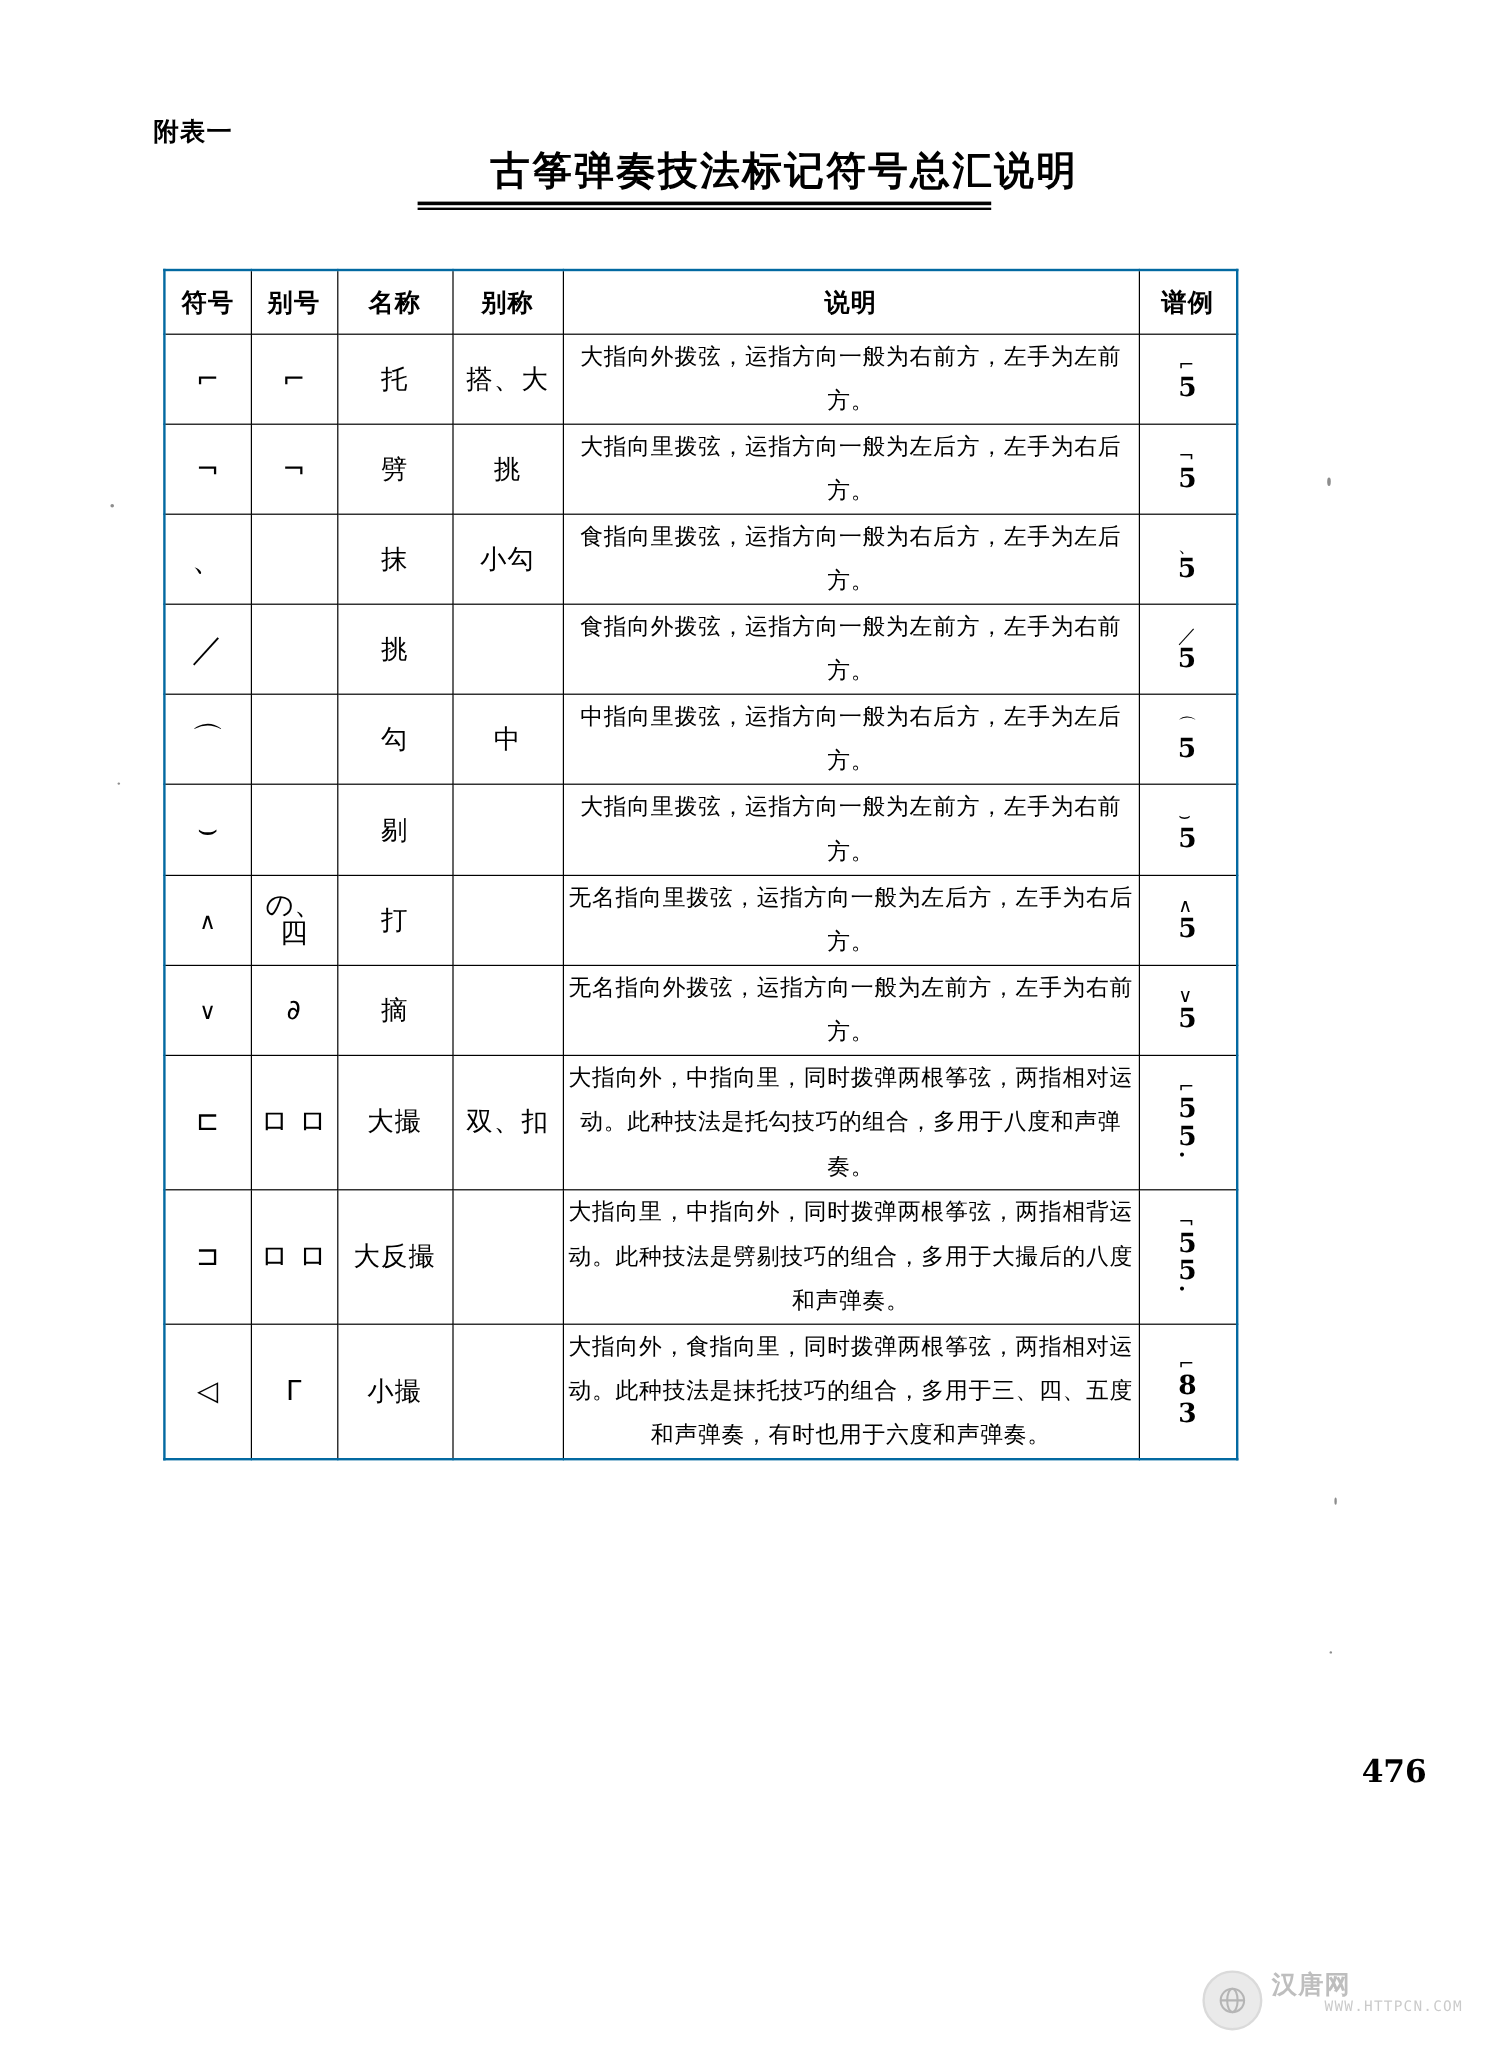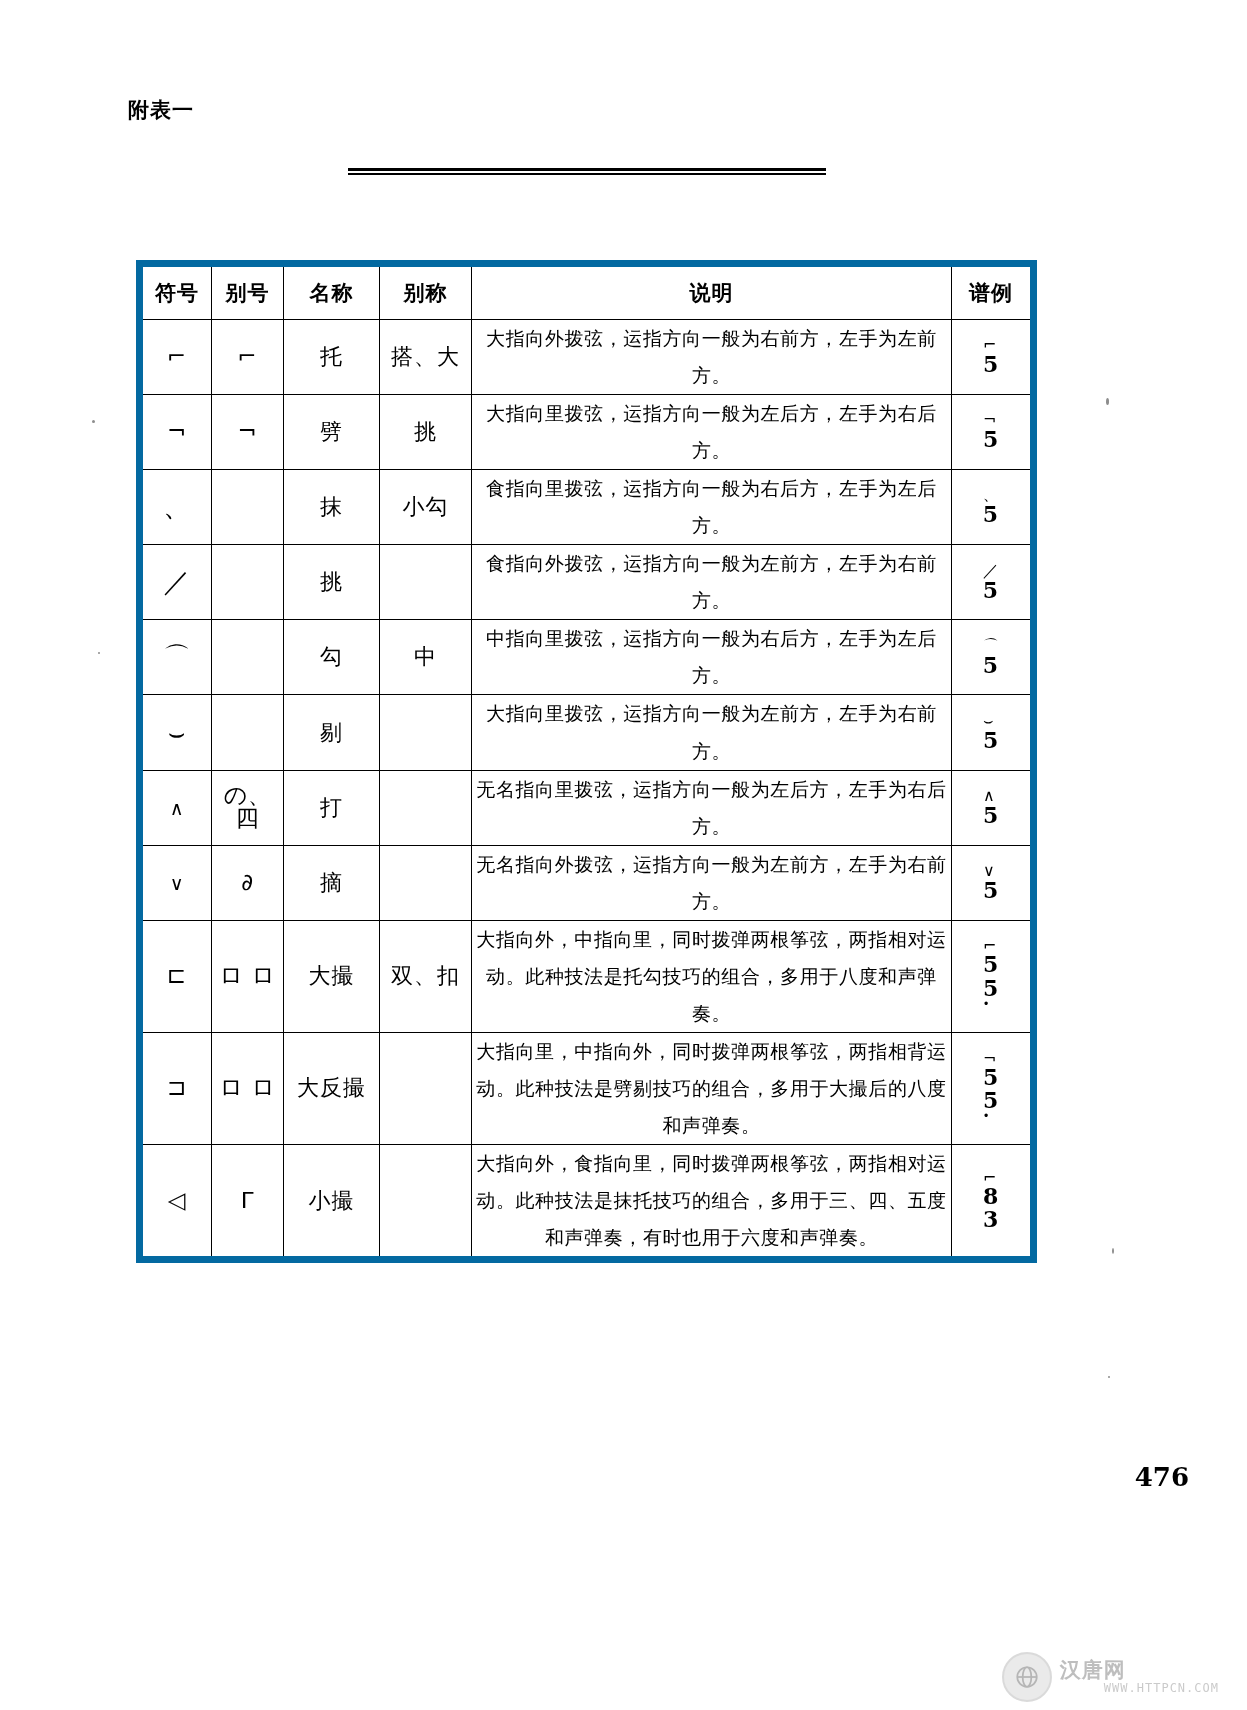--- a/index.html
+++ b/index.html
@@ -69,22 +69,21 @@
     background: #fff;
   }
   table.symbols td, table.symbols th {
     border: 1px solid #000;
     padding: 0;
     vertical-align: middle;
     text-align: center;
     color: #000;
   }
   table.symbols {
-    border: 7px solid #0369a1;
-    margin-top: 36px;
+    border: 2px solid #0369a1;
   }
   
   col.c-symbol   { width: 72px; }
   col.c-alt      { width: 72px; }
   col.c-name     { width: 96px; }
   col.c-altname  { width: 92px; }
   col.c-desc     { width: 480px; }
   col.c-example  { width: 82px; }
 
   thead th {
@@ -160,23 +159,22 @@
     right: 58px;
     top: 1462px;
     font-family: "DejaVu Serif", serif;
     font-weight: bold;
     font-size: 26px;
     color: #000;
   }
   .watermark {
     position: absolute;
     right: 28px;
-    bottom: 8px;
+    bottom: 18px;
     display: flex;
-    align-items: center;
     gap: 8px;
     opacity: 0.55;
   }
   .watermark .wm-badge {
     width: 46px;
     height: 46px;
     border-radius: 50%;
     background: #d9d9d9;
     border: 2px solid #bdbdbd;
     display: flex;
@@ -209,20 +207,21 @@
     position: absolute;
     background: #8d8d8d;
     border-radius: 50%;
   }
 </style>
 </head>
 <body>
 
 <div class="page-header">
   <div class="appendix-label">附表一</div>
+  <div class="doc-title">古筝弹奏技法标记符号总汇说明</div>
   <div class="title-rule"></div>
 </div>
 
 <div class="table-wrap">
   <table class="symbols">
     <colgroup>
       <col class="c-symbol">
         <col class="c-alt">
         <col class="c-name">
       <col class="c-altname">

